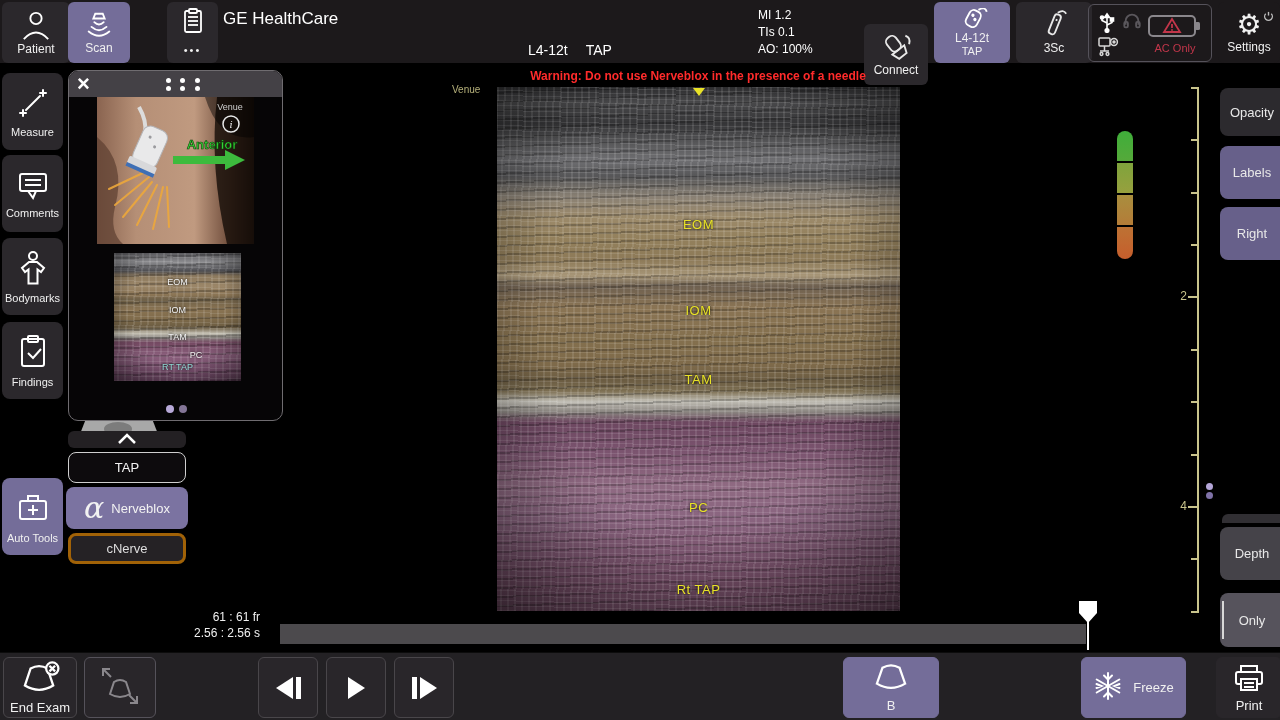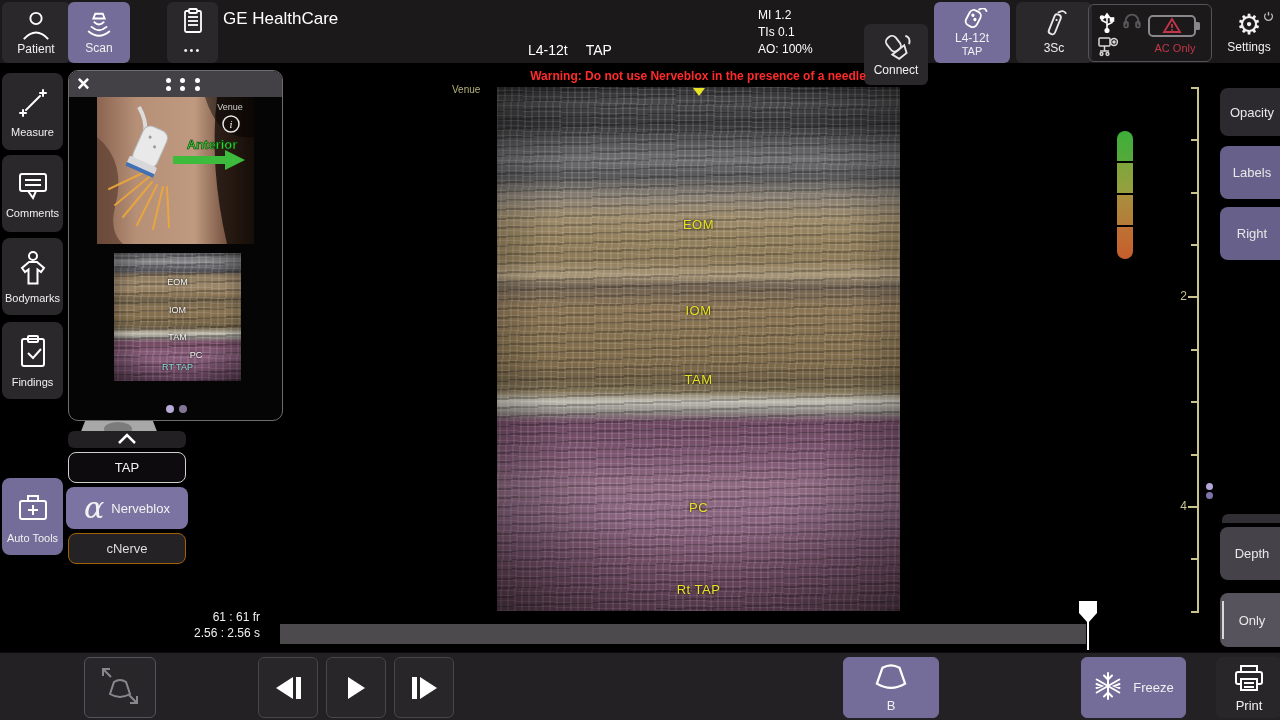--- a/index.html
+++ b/index.html
@@ -332,21 +332,21 @@
 
   <div class="toolbtn" style="top:452px;height:31px;background:#0d0b0d;border:1.5px solid #cfcfcf;">
     <span>TAP</span>
   </div>
 
   <div class="toolbtn" style="left:66px;top:487px;width:122px;height:42px;background:#7b73a1;gap:7px;">
     <span style="font-family:'DejaVu Serif',serif;font-style:italic;font-size:30px;line-height:30px;">α</span>
     <span>Nerveblox</span>
   </div>
 
-  <div class="toolbtn" style="top:533px;height:31px;background:#252225;border:1px solid #a16207;">
+  <div class="toolbtn" style="top:533px;height:31px;background:#252225;border:3px solid #a16207;">
     <span style="color:#ddd;">cNerve</span>
   </div>
 
   <div id="popup" class="abs">
     <div id="popup-header">
       <span id="popup-close">×</span>
       <span id="popup-grip">
           <i></i>
           <i></i>
           <i></i>
@@ -478,20 +478,33 @@
   <div class="abs" style="left:150px;top:609px;width:110px;text-align:right;font-size:12px;line-height:16px;color:#f0f0f0;">
     <div>61 : 61 fr</div>
     <div>2.56 : 2.56 s</div>
   </div>
   <div class="abs" style="left:280px;top:624px;width:806px;height:20px;background:#4c4a4d;"></div>
   <div class="abs" style="left:1079px;top:601px;width:18px;height:22px;background:#fff;clip-path:polygon(0 0,100% 0,100% 55%,50% 100%,0 55%);"></div>
   <div class="abs" style="left:1087px;top:621px;width:2px;height:29px;background:#fff;"></div>
 
   <div id="bottombar" class="abs">
 
+    <div class="bbtn" style="left:3px;width:74px;flex-direction:column;gap:2px;">
+      <span>
+        <svg width="46" height="34" viewBox="0 0 46 36">
+            <g fill="none" stroke="#fff" stroke-width="2.4">
+          <path d="M13 8 q9 -5 18 0 l6 18 q-15 9 -30 0 z"></path>
+          <circle cx="36" cy="8" r="6.5" fill="#29262a"></circle>
+              <line x1="33" y1="5" x2="39" y2="11"></line>
+              <line x1="39" y1="5" x2="33" y2="11"></line>
+            </g>
+          </svg>
+      </span>
+      <span>End Exam</span>
+    </div>
 
     <div class="bbtn" style="left:84px;width:72px;border-color:#55525a;">
       <span>
         <svg width="44" height="44" viewBox="0 0 44 44">
             <g fill="none" stroke="#8a878c" stroke-width="2">
           <path d="M16 18 q6 -4 12 0 l4 12 q-10 6 -20 0 z"></path>
           <path d="M5 12 v-7 h7 M5 5 l8 8"></path>
               <path d="M39 32 v7 h-7 M39 39 l-8 -8"></path>
             </g>
           </svg>

